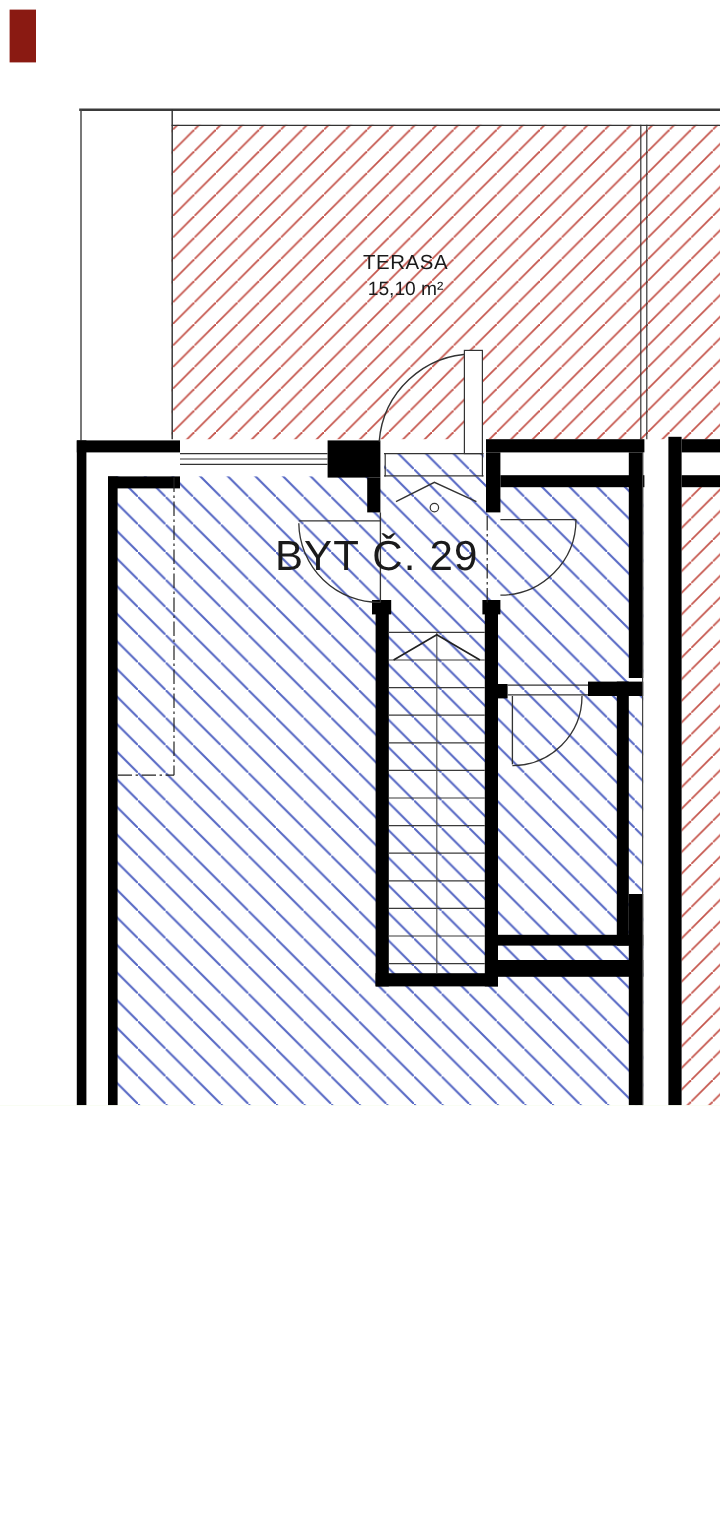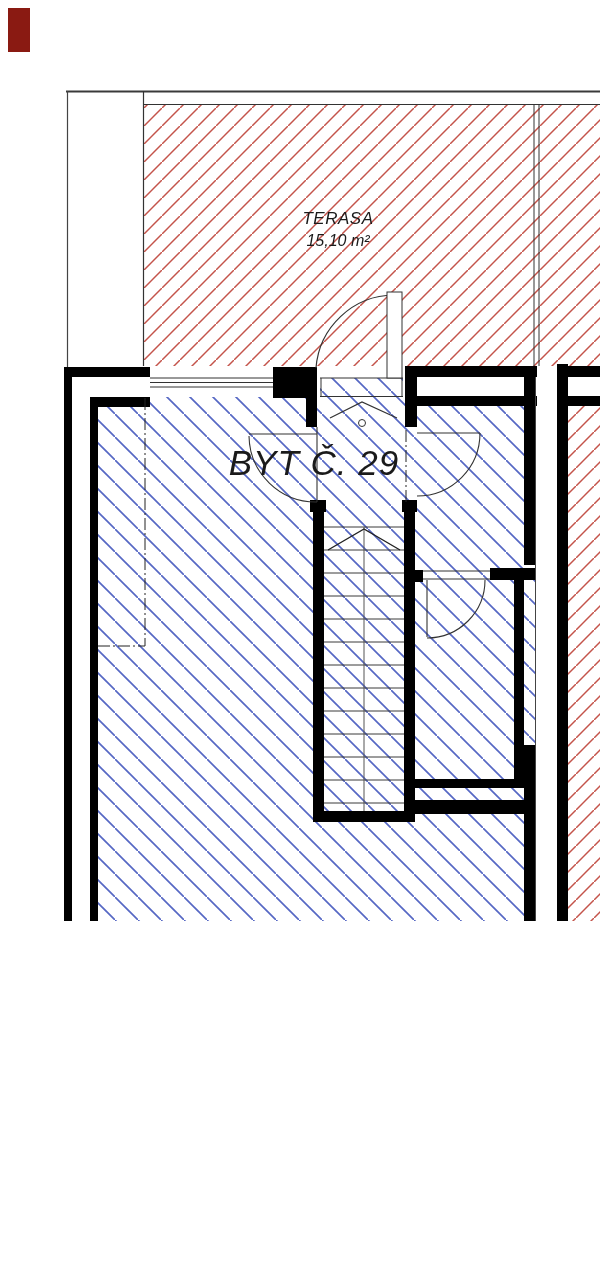--- a/index.html
+++ b/index.html
@@ -1,16 +1,16 @@
 <!DOCTYPE html>
 <html><head>
 <meta charset="utf-8">
 <style>
   html,body{margin:0;padding:0;background:#ffffff;}
-  .page{width:600px;height:921px;position:relative;background:#84cc16;overflow:hidden;font-style:italic;}
+  .page{width:600px;height:921px;position:relative;background:#84cc16;overflow:hidden;}
   svg{display:block;}
   text{font-family:"Liberation Sans","DejaVu Sans",sans-serif;fill:#1a1a1a;}
   .lbl-room{font-size:35px;letter-spacing:1px;}
   .lbl-terrace{font-size:17px;letter-spacing:0.5px;}
   .lbl-area{font-size:16px;}
 </style>
 </head>
 <body>
 
 <div class="page">

